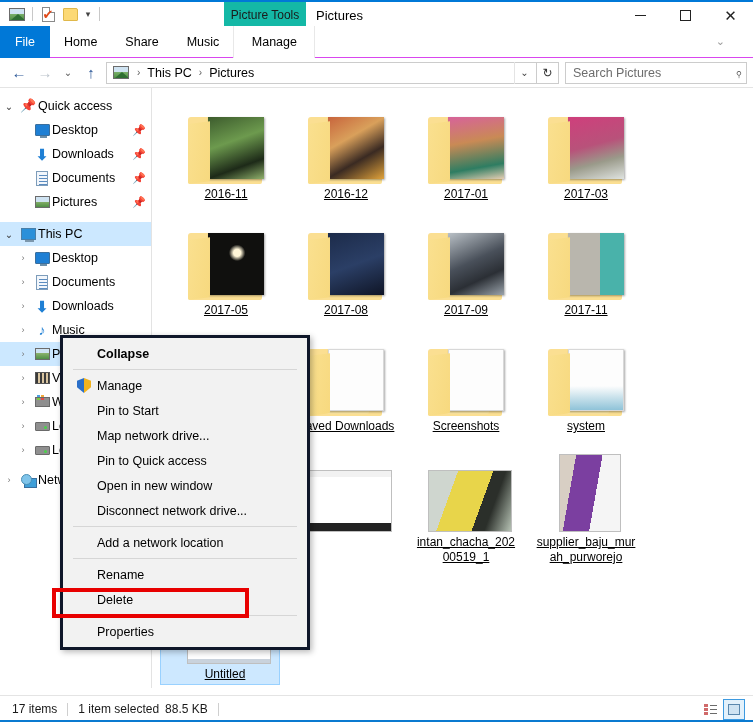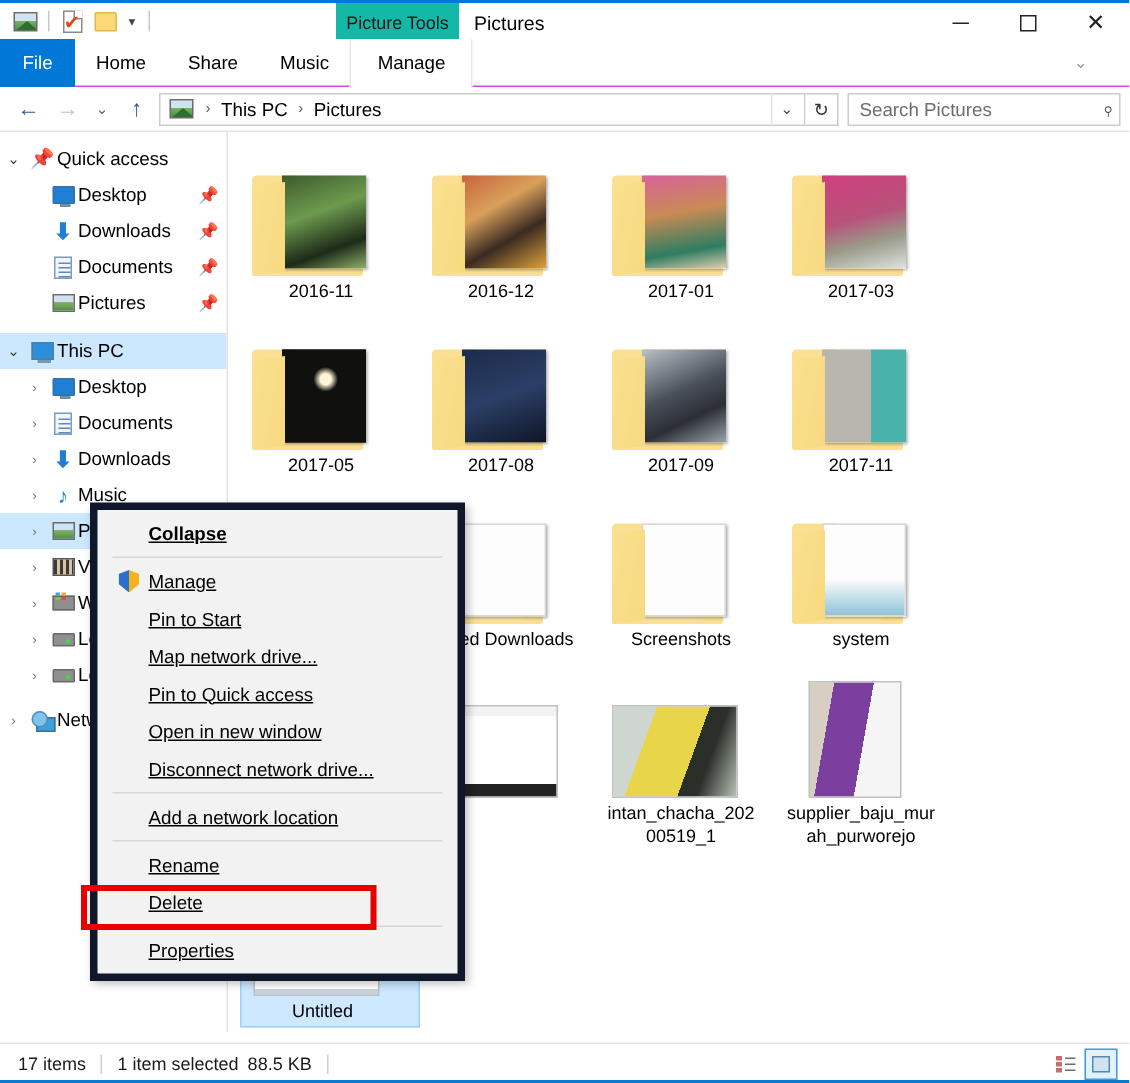--- a/index.html
+++ b/index.html
@@ -294,21 +294,21 @@
   .grid {
     position: absolute;
     left: 8px; top: 8px; right: 0; bottom: 0;
     display: flex; flex-wrap: wrap;
     align-content: flex-start;
   }
   .item {
     width: 120px;
     margin: 0 0 8px 0;
     padding: 2px 2px 2px 2px;
-    display: flex; flex-direction: column; align-items: flex-start;
+    display: flex; flex-direction: column; align-items: flex-end; text-decoration: underline;
   }
   .item.selected {
     background: #cde8ff;
     border: 1px solid #99d1ff;
   }
   .thumbwrap {
     width: 96px; height: 86px;
     display: flex; align-items: flex-end; justify-content: center;
     position: relative;
   }
@@ -367,25 +367,24 @@
     background-color: #eee;
   }
   .picfile.tall { width: 62px; height: 78px; }
 
   
   .ctxmenu {
     position: absolute;
     left: 60px; top: 247px;
     width: 250px;
     background: #f2f2f2;
-    border: 5px solid #0f172a;
+    border: 3px solid #0f172a;
     box-shadow: 2px 2px 6px rgba(0,0,0,.28);
     padding: 3px 0 3px 0;
     z-index: 40;
-    text-decoration: underline;
   }
   .mi {
     height: 25px;
     display: flex; align-items: center;
     font-size: 12.5px; color: #000;
     padding-left: 8px;
   }
   .mi .mi-ico { width: 26px; display: flex; align-items: center; justify-content: center; }
   .mi.bold { font-weight: bold; padding-left: 34px; }
   .mi.noicon { padding-left: 34px; }

